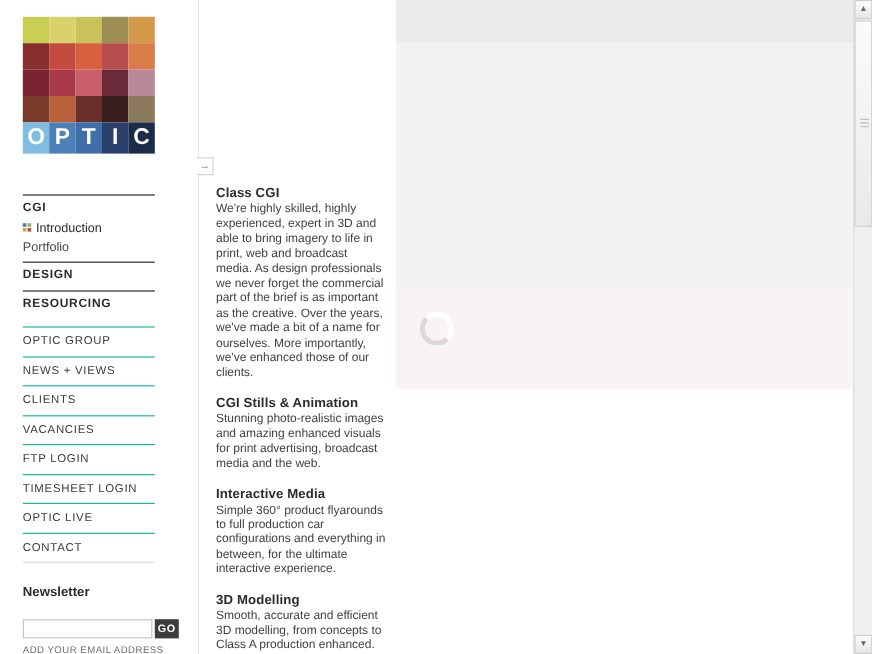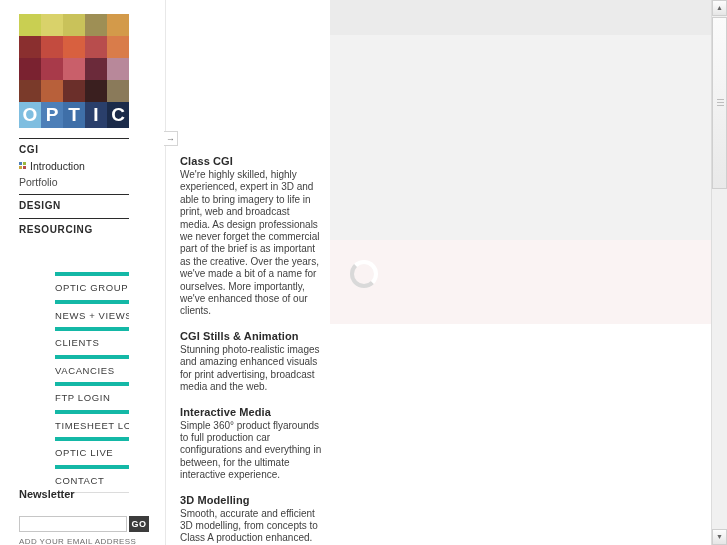--- a/index.html
+++ b/index.html
@@ -62,21 +62,21 @@
     font-weight: bold;
     line-height: 26px;
     text-align: center;
     letter-spacing: 0;
   }
 
   
   #nav-primary {
     position: absolute;
     left: 19px;
-    top: 138px;
+    top: 162px;
     width: 110px;
   }
   .nav-section {
     border-top: 1px solid #2b2b2b;
     padding-top: 4px;
     margin-bottom: 4px;
   }
   .nav-head {
     font-size: 10px;
     font-weight: bold;
@@ -115,30 +115,29 @@
   .nav-bullet i:nth-child(3) { left: 0; top: 4px; background: #c9a83f; }
   .nav-bullet i:nth-child(4) { left: 4px; top: 4px; background: #b84d4d; }
 
   #nav-secondary {
     position: absolute;
     left: 19px;
     top: 272px;
     width: 110px;
   }
   .nav-item {
-    border-top: 4px solid #14b8a6;
+    border-top: 1px solid #14b8a6;
     font-size: 9.5px;
     letter-spacing: 0.6px;
     color: #3a3a3a;
     height: 23.5px;
     line-height: 23.5px;
     text-transform: uppercase;
     overflow: hidden;
     white-space: nowrap;
-    margin-left: 36px;
   }
   #nav-secondary .nav-item:last-child {
     border-bottom: 1px solid #dcdcdc;
   }
 
   
   #newsletter {
     position: absolute;
     left: 19px;
     top: 488px;

